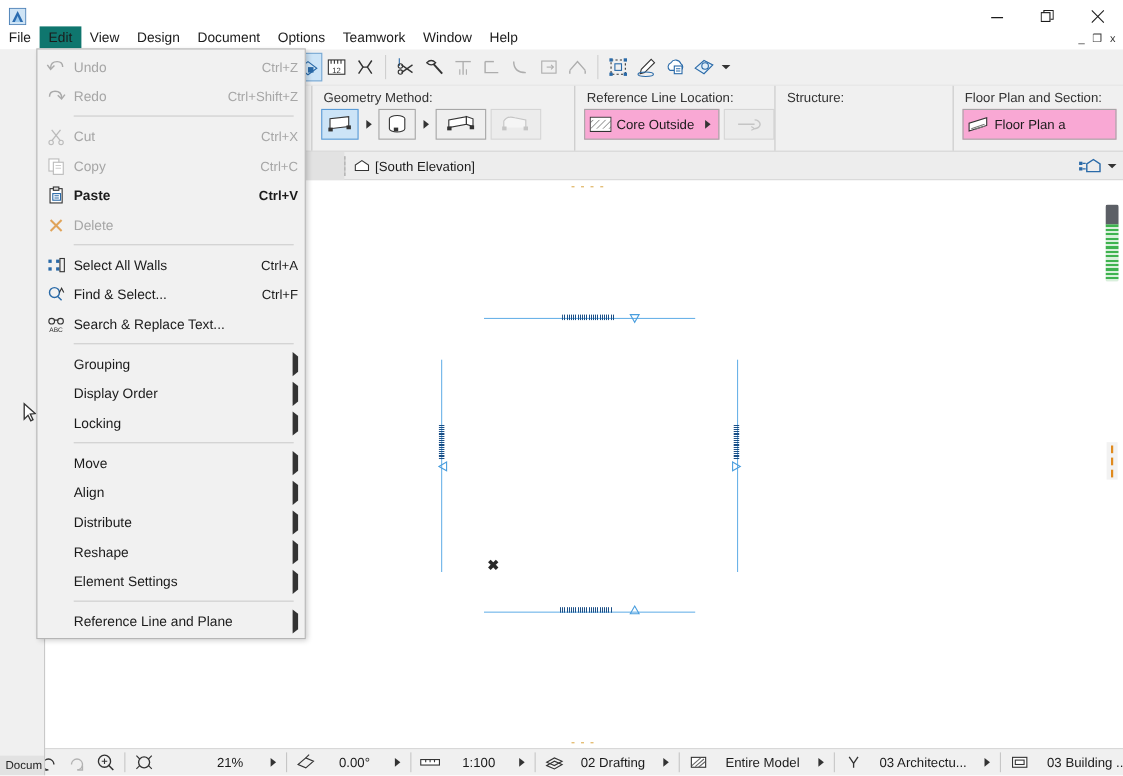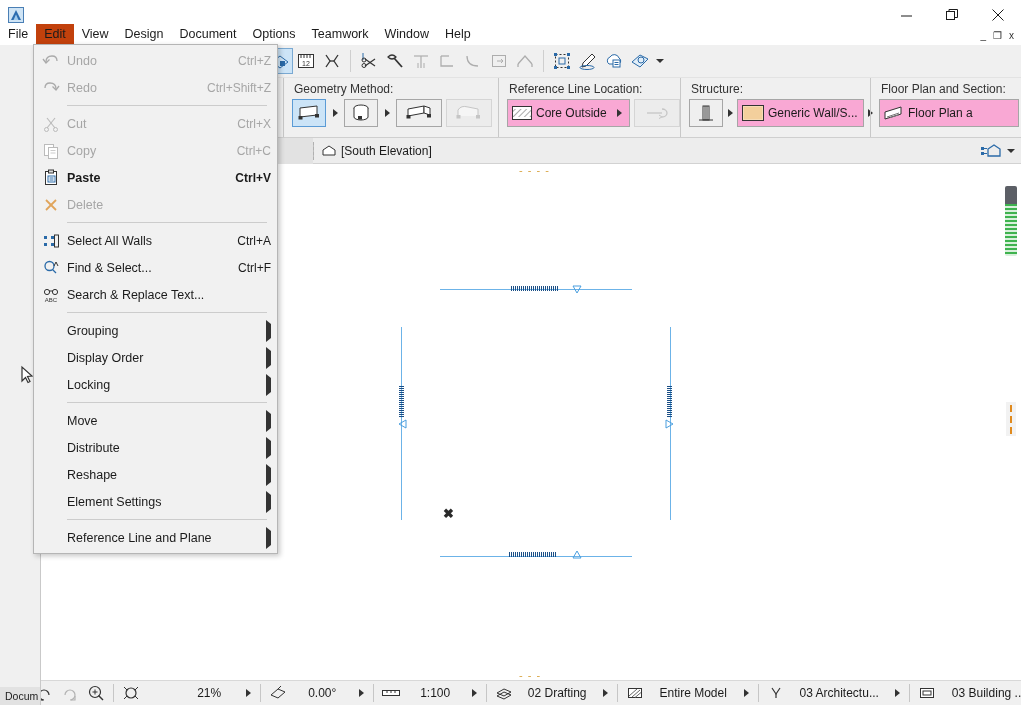--- a/index.html
+++ b/index.html
@@ -30,21 +30,21 @@
     font-size: 13px; color: #1b1b1b;
   }
 
   
   .menubar {
     position: absolute; left: 0; top: 23px; width: 1021px; height: 22px;
     display: flex; align-items: center; background: #ffffff;
     font-size: 12.5px;
   }
   .menu-item { padding: 3px 8px; height: 20px; line-height: 14px; white-space: nowrap; }
-  .menu-item.active { background: #c2410c; }
+  .menu-item.active { background: #0f766e; }
   .mdi-controls {
     margin-left: auto; display: flex; align-items: flex-end; gap: 7px;
     padding-right: 7px; font-size: 10px; color: #333; height: 22px;
   }
   .mdi-controls span { line-height: 18px; }
 
   
   .toolbar-row {
     position: absolute; left: 0; top: 45px; width: 1021px; height: 33px;
     background: #f0f0f0; display: flex; align-items: center;
@@ -502,41 +502,20 @@
               <line x1="3" y1="8" x2="18" y2="8" stroke="#777" stroke-width="1.3"></line>
               <path d="M18 4 a5 4 0 0 1 0 8" fill="none" stroke="#777" stroke-width="1.3"></path>
               <polyline points="15,10 18,12 15,13.5" fill="none" stroke="#777"></polyline>
             </svg>
         </div>
       </div>
     </div>
 
     <div class="ib-group" style="width:190px">
       <div class="ib-label">Structure:</div>
-      <div class="ib-row">
-        <div class="ib-btn">
-          <svg width="18" height="18" viewBox="0 0 18 18">
-              <rect x="6" y="2" width="6" height="14" fill="#fff" stroke="#333"></rect>
-              <line x1="8" y1="2" x2="8" y2="16" stroke="#333"></line>
-              <line x1="10" y1="2" x2="10" y2="16" stroke="#333"></line>
-              <line x1="2" y1="16" x2="16" y2="16" stroke="#333"></line>
-            </svg>
-        </div>
-        <span class="ib-smallcaret caret"></span>
-        <div class="ib-combo" style="width:127px">
-          <span>
-            <svg width="22" height="16" viewBox="0 0 22 16">
-                <rect x="0.5" y="0.5" width="21" height="15" fill="#f6dcb6" stroke="#333"></rect>
-                <rect x="2" y="2" width="18" height="12" fill="#f3cf9c"></rect>
-              </svg>
-          </span>
-          <span>Generic Wall/S...</span>
-          <span class="caret"></span>
-        </div>
-      </div>
     </div>
 
     <div class="ib-group" style="flex:1">
       <div class="ib-label">Floor Plan and Section:</div>
       <div class="ib-row">
         <div class="ib-combo" style="width:140px">
           <span>
             <svg width="20" height="16" viewBox="0 0 20 16">
                 <polygon points="1,14 1,7 17,2 17,9" fill="#fff" stroke="#333"></polygon>
                 <line x1="3" y1="12" x2="15" y2="8" stroke="#777"></line>
@@ -994,20 +973,25 @@
 
     <div class="dd-sep"></div>
 
     <div class="dd-item">
       <span class="dd-ico"></span>
       <span class="dd-lbl">Move</span>
       <span class="dd-sub"></span>
     </div>
     <div class="dd-item">
       <span class="dd-ico"></span>
+      <span class="dd-lbl">Align</span>
+      <span class="dd-sub"></span>
+    </div>
+    <div class="dd-item">
+      <span class="dd-ico"></span>
       <span class="dd-lbl">Distribute</span>
       <span class="dd-sub"></span>
     </div>
     <div class="dd-item">
       <span class="dd-ico"></span>
       <span class="dd-lbl">Reshape</span>
       <span class="dd-sub"></span>
     </div>
     <div class="dd-item">
       <span class="dd-ico"></span>

